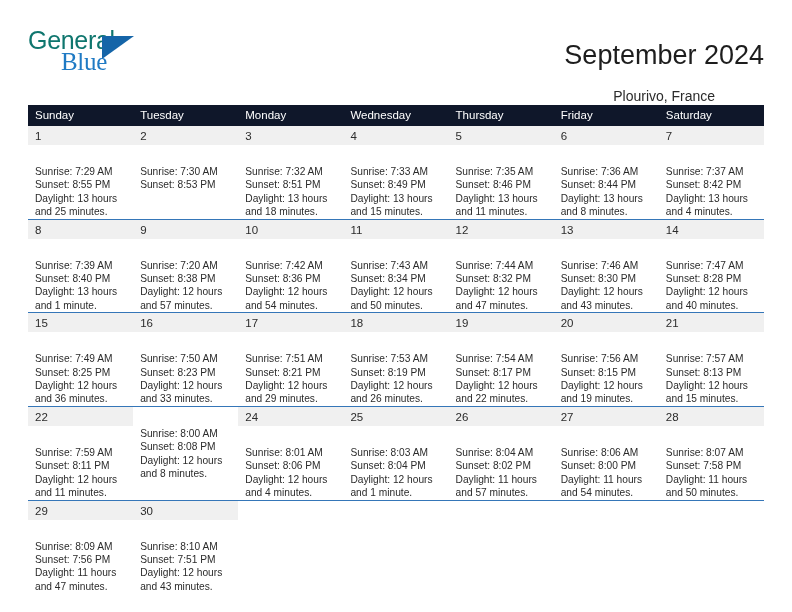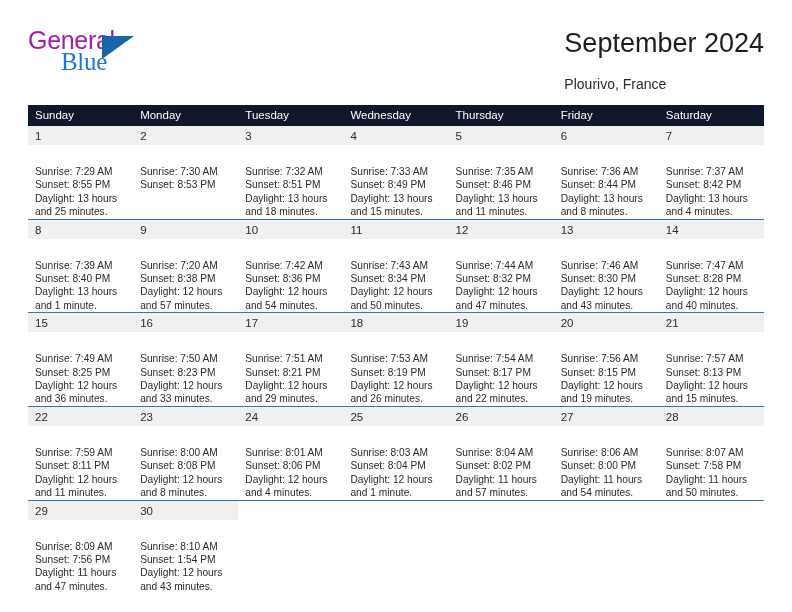--- a/index.html
+++ b/index.html
@@ -35,21 +35,21 @@
     top: 0;
     width: 230px;
     height: 64px;
   }
   .brand-general {
     position: absolute;
     left: 0;
     top: 0;
     font-size: 25px;
     letter-spacing: -0.3px;
-    color: #a21caf;
+    color: #0f766e;
     font-family: "Liberation Sans", sans-serif;
   }
   .brand-blue {
     position: absolute;
     left: 33px;
     top: 22px;
     font-size: 25px;
     letter-spacing: -0.3px;
     color: #1f7ac4;
     font-family: Liberation Serif, serif;
@@ -60,22 +60,22 @@
     top: 10px;
     width: 0;
     height: 0;
     border-left: 32px solid #1565a8;
     border-bottom: 23px solid transparent;
   }
 
   .titles {
     position: absolute;
     right: 0;
-    top: 0;
-    text-align: left;
+    top: 12px;
+    text-align: center;
   }
   .cal-title {
     font-size: 27px;
     font-weight: normal;
     color: #1d1d1d;
     line-height: 34px;
     white-space: nowrap;
   }
   .cal-sub {
     font-size: 14px;
@@ -165,22 +165,22 @@
     <div class="titles">
       <div class="cal-title">September 2024</div>
       <div class="cal-sub">Plourivo, France</div>
     </div>
 
   </div>
 
   <div class="calendar">
     <div class="weekdays">
         <div class="weekday">Sunday</div>
+        <div class="weekday">Tuesday</div>
         <div class="weekday">Monday</div>
-        <div class="weekday">Tuesday</div>
         <div class="weekday">Wednesday</div>
         <div class="weekday">Thursday</div>
         <div class="weekday">Friday</div>
         <div class="weekday">Saturday</div>
       </div>
     <div class="weeks">
         <div class="week first">
           <div class="daycell">
             <div class="daynum">1</div>
             <div class="info">
@@ -356,21 +356,20 @@
         <div class="week">
           <div class="daycell">
             <div class="daynum">22</div>
             <div class="info">
               <div>Sunrise: 7:59 AM</div>
               <div>Sunset: 8:11 PM</div>
               <div class="wrap">Daylight: 12 hours and 11 minutes.</div>
             </div>
           </div>
           <div class="daycell">
-            <div class="daynum">23</div>
             <div class="info">
               <div>Sunrise: 8:00 AM</div>
               <div>Sunset: 8:08 PM</div>
               <div class="wrap">Daylight: 12 hours and 8 minutes.</div>
             </div>
           </div>
           <div class="daycell">
             <div class="daynum">24</div>
             <div class="info">
               <div>Sunrise: 8:01 AM</div>
@@ -417,21 +416,21 @@
             <div class="info">
               <div>Sunrise: 8:09 AM</div>
               <div>Sunset: 7:56 PM</div>
               <div class="wrap">Daylight: 11 hours and 47 minutes.</div>
             </div>
           </div>
           <div class="daycell">
             <div class="daynum">30</div>
             <div class="info">
               <div>Sunrise: 8:10 AM</div>
-              <div>Sunset: 1:54 PM</div>
+              <div>Sunset: 7:51 PM</div>
               <div class="wrap">Daylight: 12 hours and 43 minutes.</div>
             </div>
           </div>
           <div class="daycell empty">
             <div class="daynum"></div>
             <div class="info">
               <div></div>
               <div></div>
               <div class="wrap"></div>
             </div>

